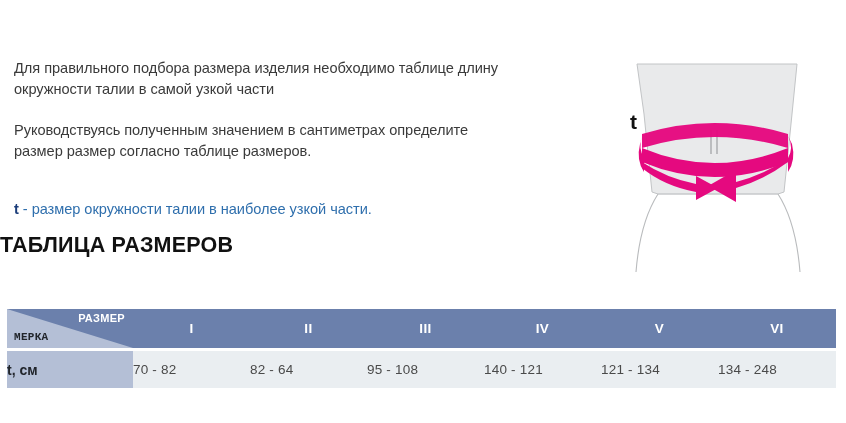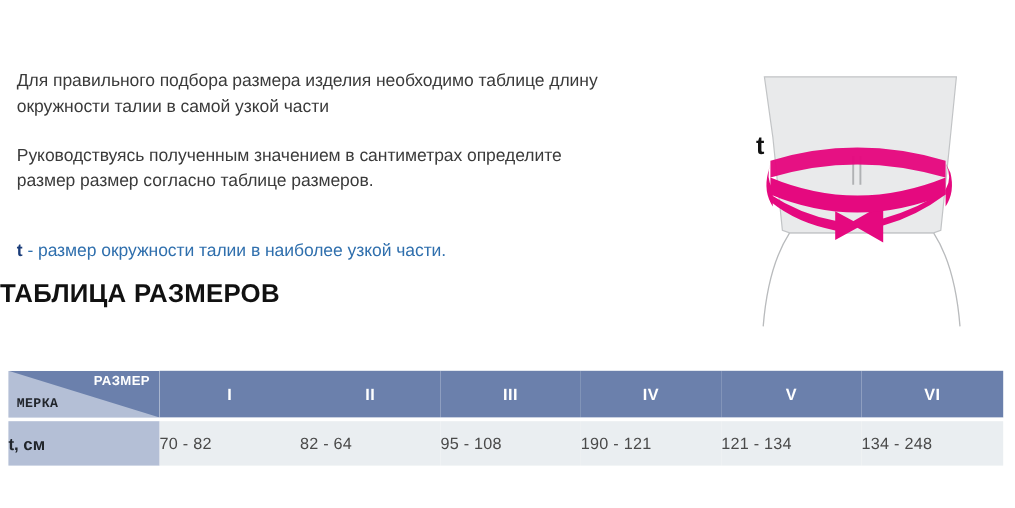--- a/index.html
+++ b/index.html
@@ -247,18 +247,18 @@
   </thead>
   <tbody>
     <tr class="row-sep">
       <td colspan="7"></td>
     </tr>
     <tr>
       <td class="cell-measure">t, см</td>
       <td class="cell-value">70 - 82</td>
       <td class="cell-value">82 - 64</td>
       <td class="cell-value">95 - 108</td>
-      <td class="cell-value">190 - 121</td>
+      <td class="cell-value">140 - 121</td>
       <td class="cell-value">121 - 134</td>
       <td class="cell-value">134 - 248</td>
     </tr>
   </tbody>
 </table>
 
 </body></html>

